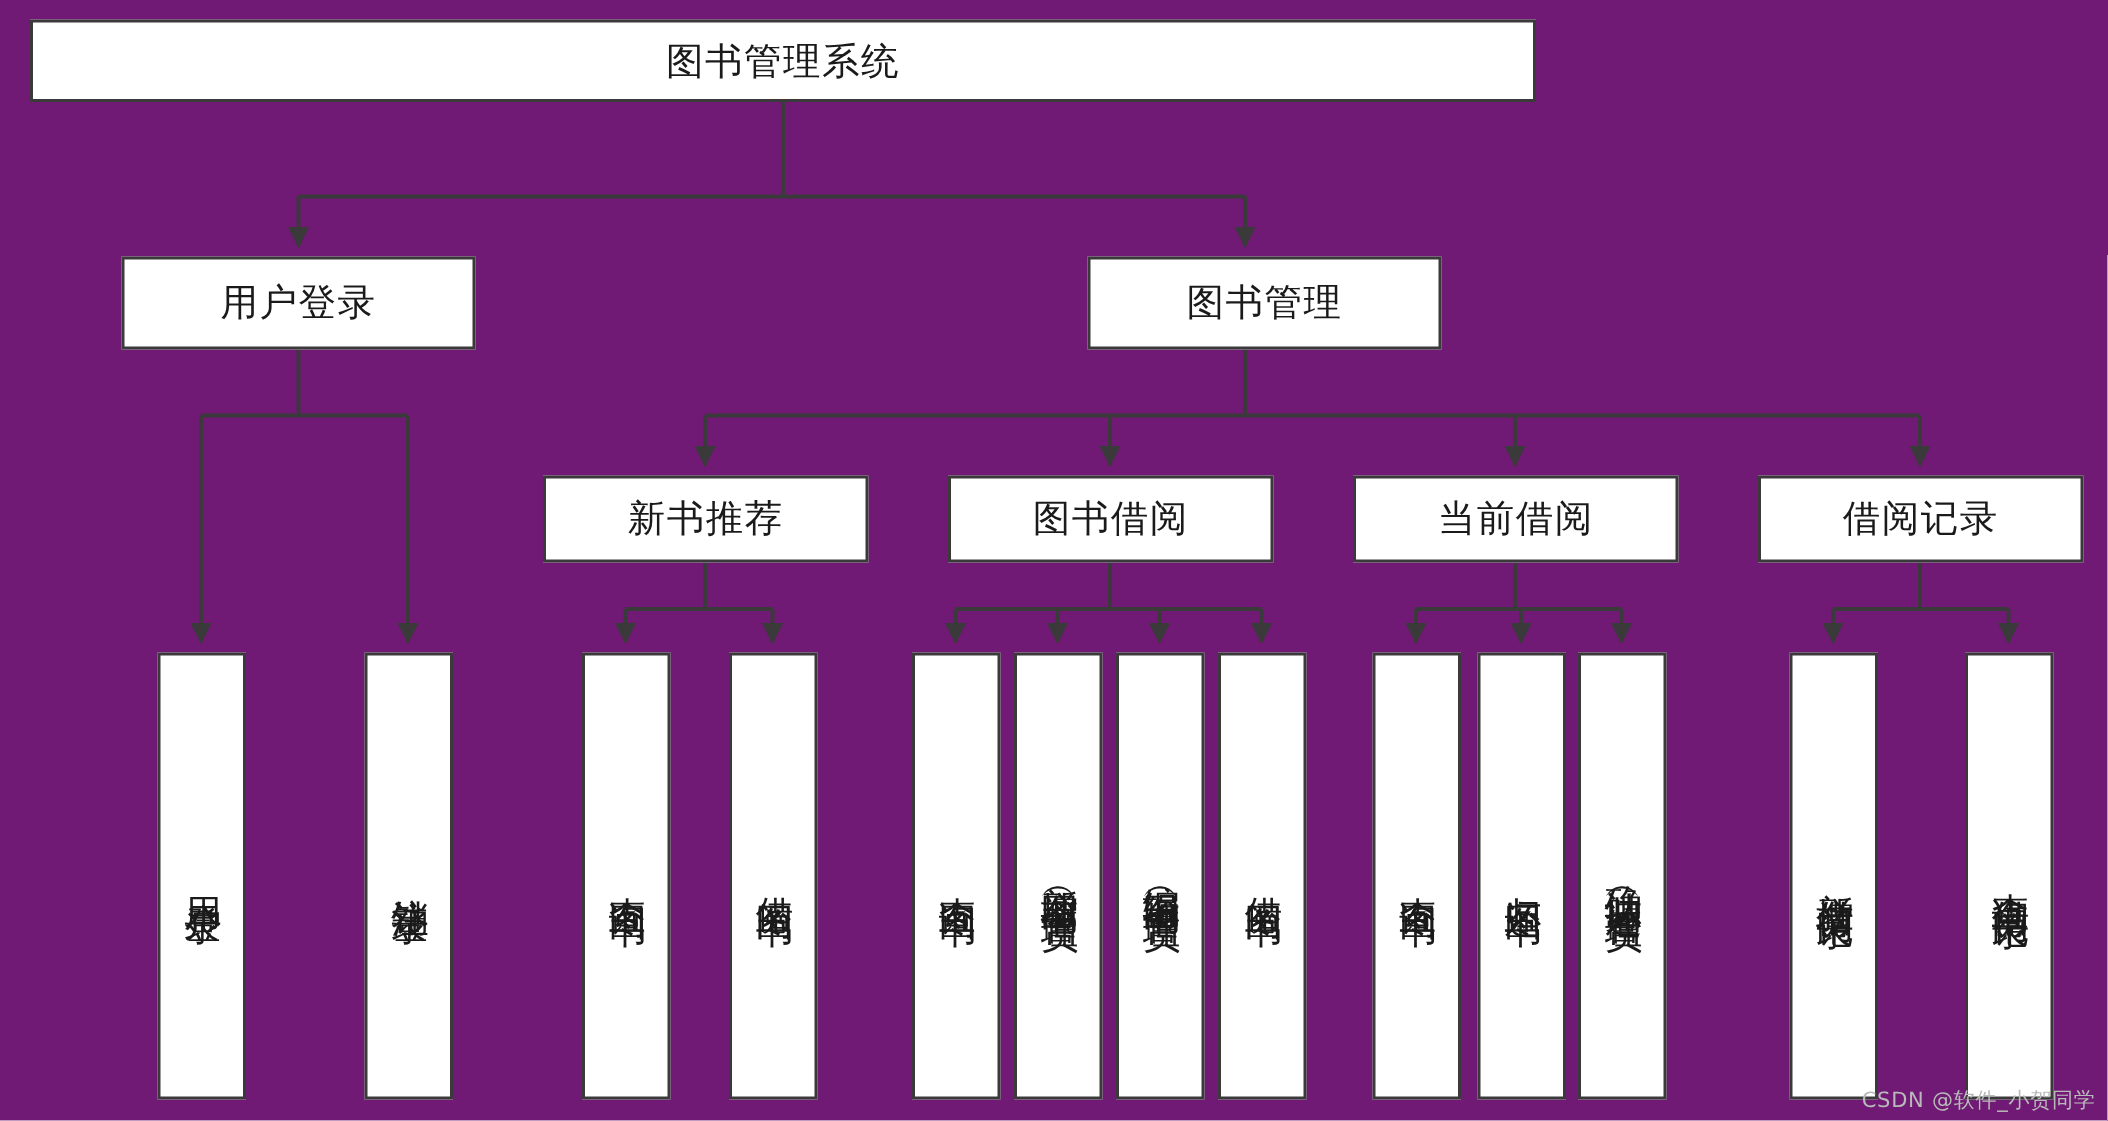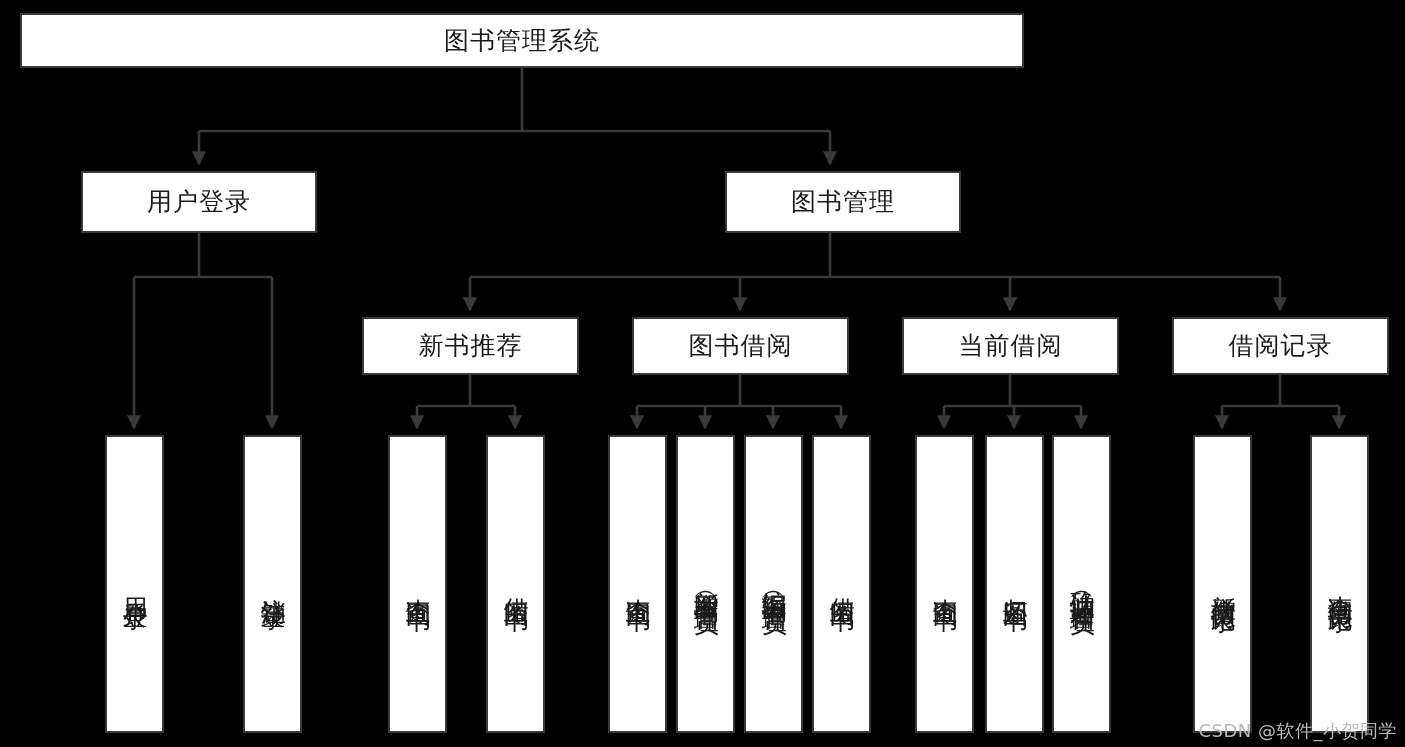--- a/index.html
+++ b/index.html
@@ -7,21 +7,21 @@
     padding: 0;
     background: #ffffff;
   }
   body {
     font-family: "DejaVu Sans", "Liberation Sans", sans-serif;
   }
   #canvas {
     position: relative;
     width: 1405px;
     height: 747px;
-    background: #000000;
+    background: #701a75;
     overflow: hidden;
   }
   .node {
     position: absolute;
     box-sizing: border-box;
     border: 2px solid #3a3a3a;
     background: #ffffff;
     display: flex;
     align-items: center;
     justify-content: center;
@@ -46,21 +46,21 @@
     left: 0;
     top: 0;
     width: 1405px;
     height: 747px;
     pointer-events: none;
   }
   .watermark {
     position: absolute;
     right: 8px;
     bottom: 4px;
-    font-size: 18px;
+    font-size: 14px;
     color: #b9b9b9;
     white-space: nowrap;
     letter-spacing: 0.5px;
   }
 </style>
 </head>
 <body>
 
 <div id="canvas">
 

